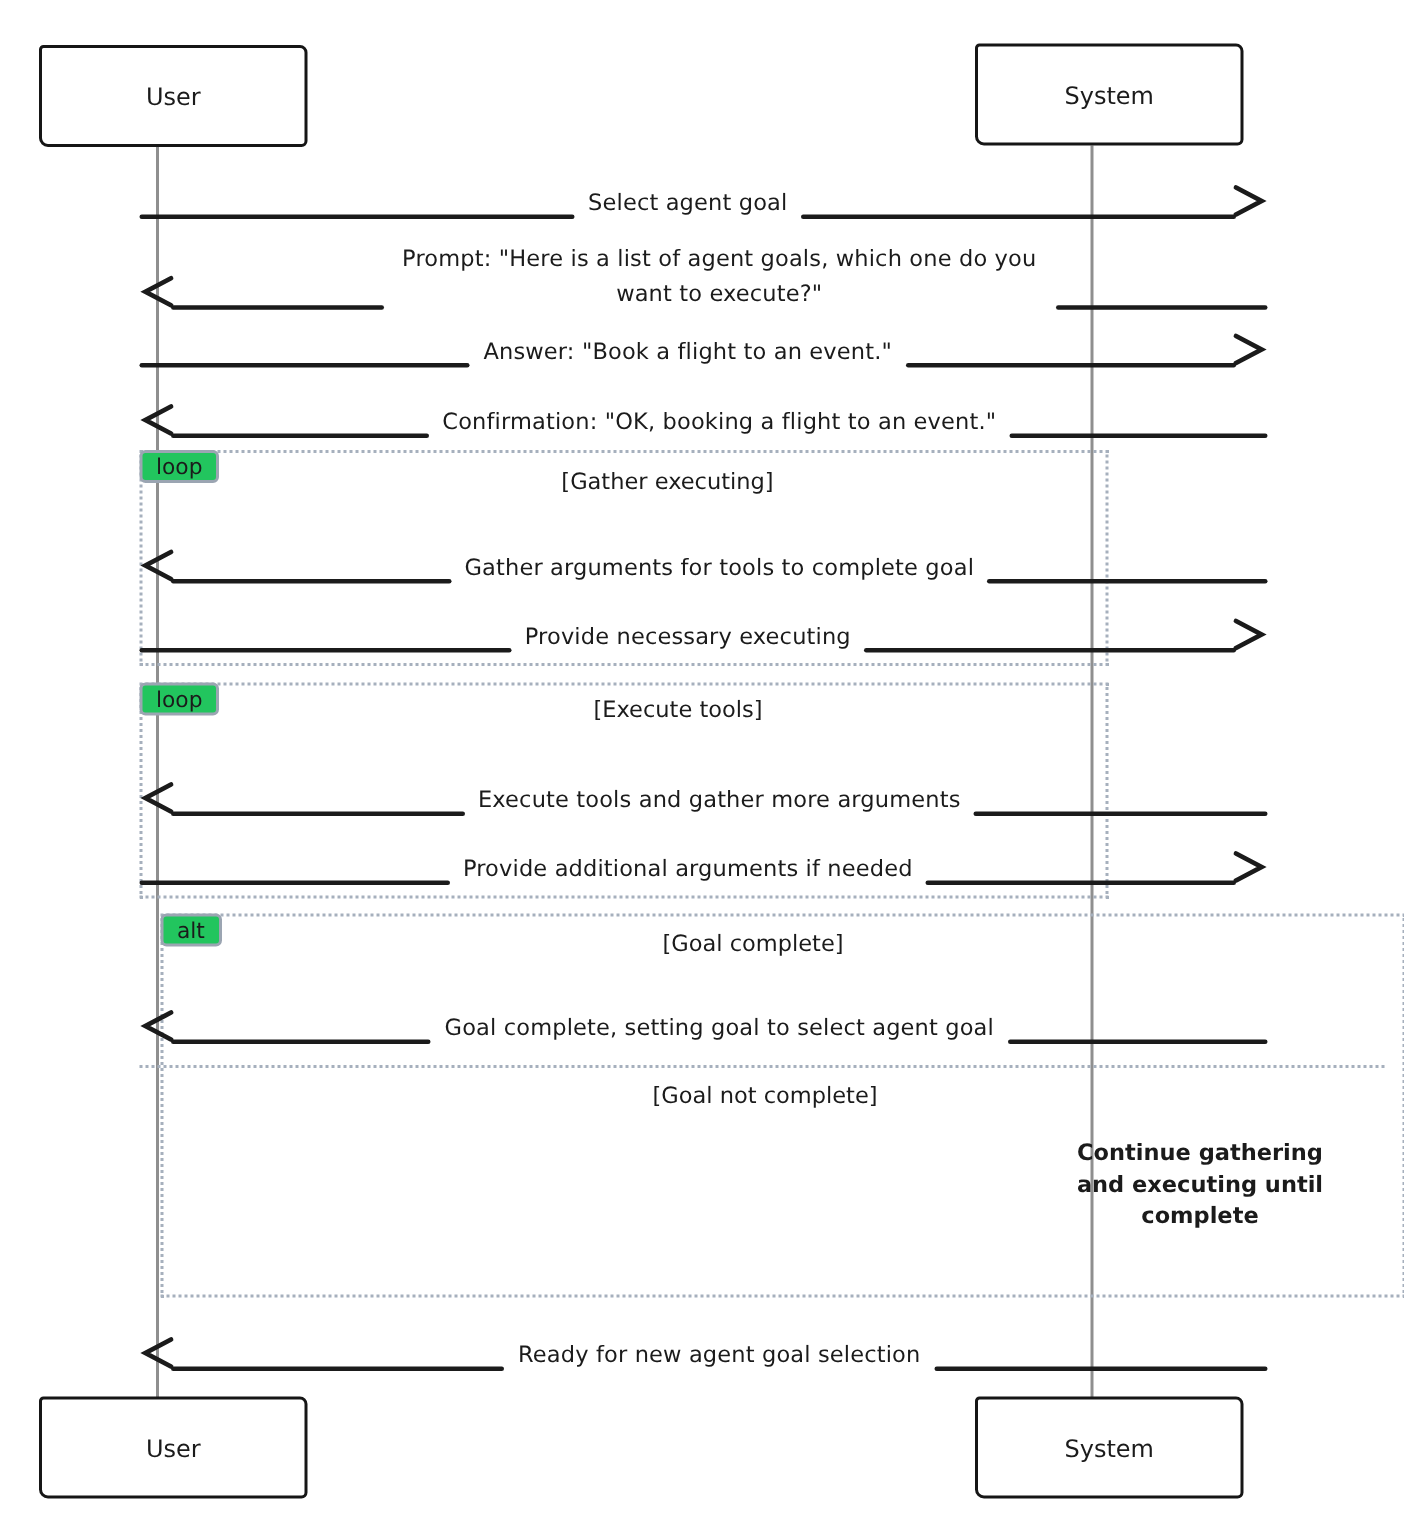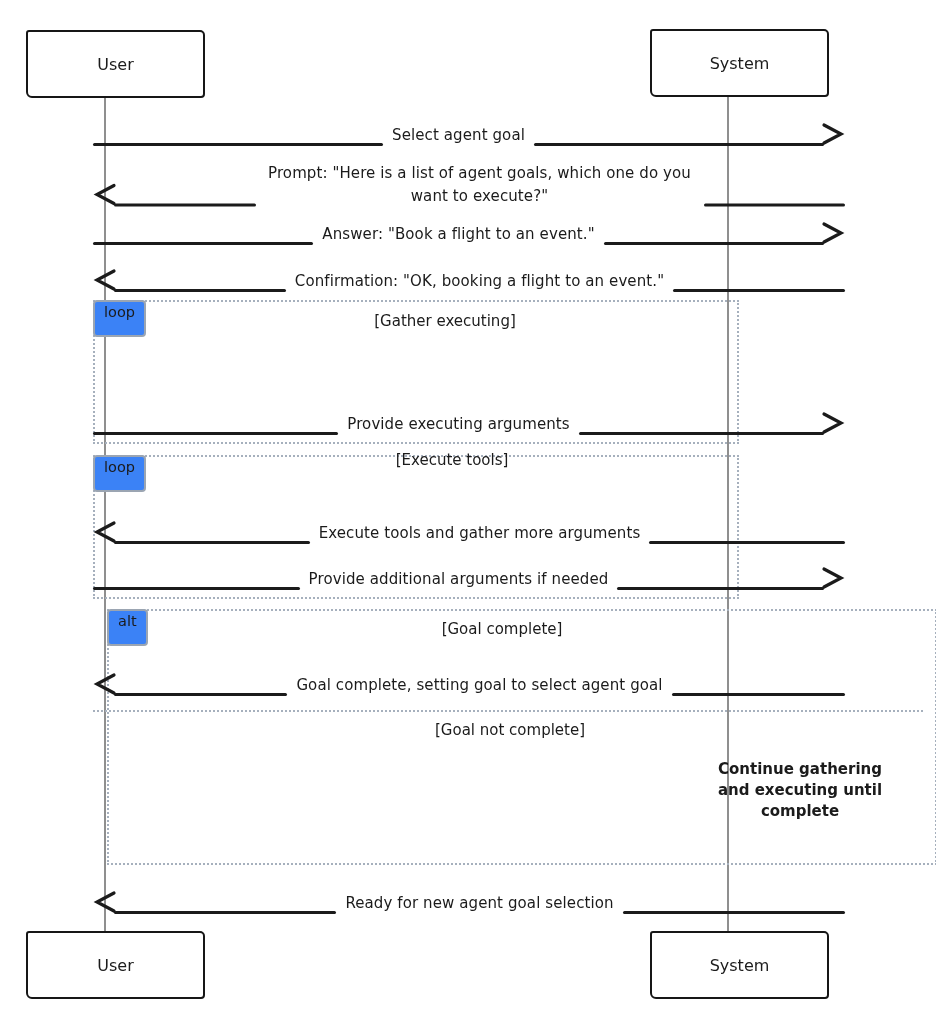--- a/index.html
+++ b/index.html
@@ -16,22 +16,22 @@
     border:2.5px solid #161616; border-radius:3px 5px 4px 6px; background:#ffffff;
     display:flex; align-items:center; justify-content:center;
     font-size:16px; z-index:5;
   }
   .fragment {
     position:absolute; box-sizing:border-box;
     border:2px dotted #a6b0bd; z-index:1; background:transparent;
   }
   .frag-label {
     position:absolute; left:-2px; top:-2px;
-    background:#3b82f6; border:2px solid #9ba5b2; border-radius:4px;
-    padding:2px 9px 15px 9px; font-size:14.5px; color:#1b1b1b; z-index:2;
+    background:#22c55e; border:2px solid #9ba5b2; border-radius:4px;
+    padding:2px 9px 0 9px; font-size:14.5px; color:#1b1b1b; z-index:2;
   }
   .frag-cond {
     position:absolute; transform:translate(-50%,-50%);
     font-size:15px; white-space:nowrap; z-index:2;
   }
   .alt-divider {
     position:absolute; left:93px; top:710px; width:830px; height:0;
     border-top:2px dotted #a6b0bd; z-index:1;
   }
   .message {
@@ -65,21 +65,21 @@
   <div class="lifeline" style="left:727px"></div>
 
   <div class="fragment" style="left:93px; top:300px; width:646px; height:144px">
     <div class="frag-label">loop</div>
   </div>
   <div class="frag-cond" style="left:445px; top:321px">[Gather executing]</div>
 
   <div class="fragment" style="left:93px; top:455px; width:646px; height:144px">
     <div class="frag-label">loop</div>
   </div>
-  <div class="frag-cond" style="left:452px; top:460px">[Execute tools]</div>
+  <div class="frag-cond" style="left:452px; top:473px">[Execute tools]</div>
 
   <div class="fragment" style="left:107px; top:609px; width:830px; height:256px">
     <div class="frag-label">alt</div>
   </div>
   <div class="frag-cond" style="left:502px; top:629px">[Goal complete]</div>
   <div class="alt-divider"></div>
   <div class="frag-cond" style="left:510px; top:730px">[Goal not complete]</div>
 
   <div class="note">Continue gathering and executing until complete</div>
 
@@ -112,24 +112,32 @@
 
   <div class="message" style="top:280px">
     <svg class="arrowhead left" width="26" height="24" viewBox="0 0 26 24">
         <polyline points="21,3 4,12 21,21" fill="none" stroke-width="3.2" stroke-linecap="round" stroke="#1b1b1b"></polyline>
       </svg>
     <div class="shaft"></div>
     <div class="msg-label">Confirmation: "OK, booking a flight to an event."</div>
     <div class="shaft"></div>
   </div>
 
+  <div class="message" style="top:377px">
+    <svg class="arrowhead left" width="26" height="24" viewBox="0 0 26 24">
+        <polyline points="21,3 4,12 21,21" fill="none" stroke-width="3.2" stroke-linecap="round" stroke="#1b1b1b"></polyline>
+      </svg>
+    <div class="shaft"></div>
+    <div class="msg-label">Gather arguments for tools to complete goal</div>
+    <div class="shaft"></div>
+  </div>
 
   <div class="message" style="top:423px">
     <div class="shaft"></div>
-    <div class="msg-label">Provide executing arguments</div>
+    <div class="msg-label">Provide necessary executing</div>
     <div class="shaft"></div>
     <svg class="arrowhead right" width="26" height="24" viewBox="0 0 26 24">
         <polyline points="5,3 22,12 5,21" fill="none" stroke-width="3.2" stroke-linecap="round" stroke="#1b1b1b"></polyline>
       </svg>
   </div>
 
   <div class="message" style="top:532px">
     <svg class="arrowhead left" width="26" height="24" viewBox="0 0 26 24">
         <polyline points="21,3 4,12 21,21" fill="none" stroke-width="3.2" stroke-linecap="round" stroke="#1b1b1b"></polyline>
       </svg>

